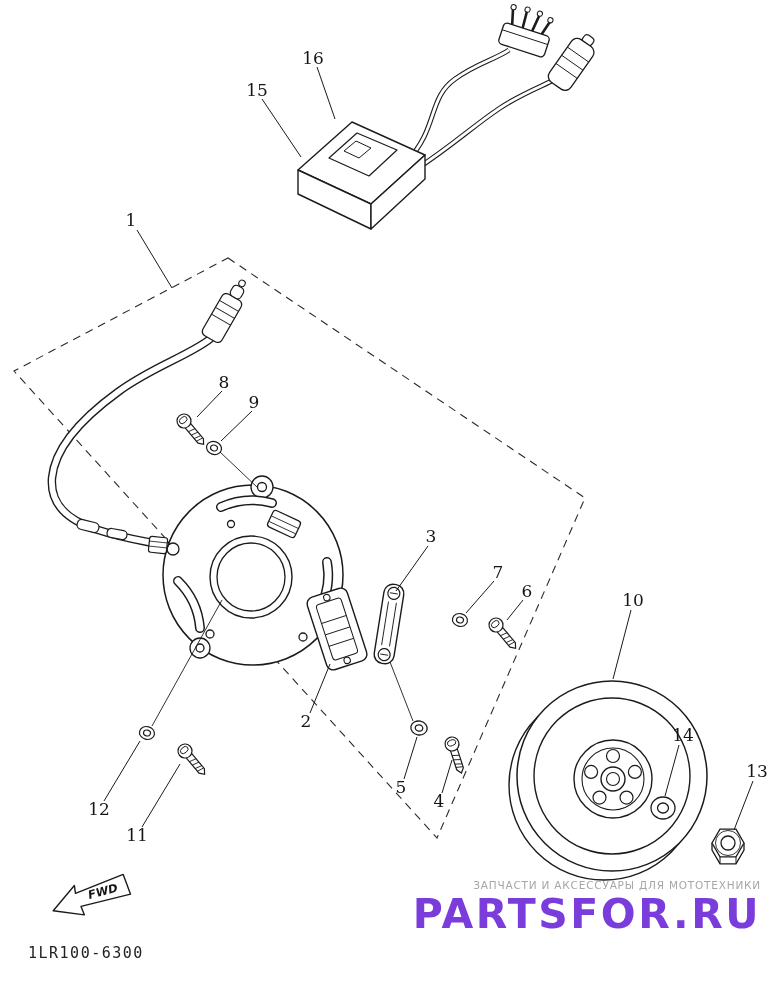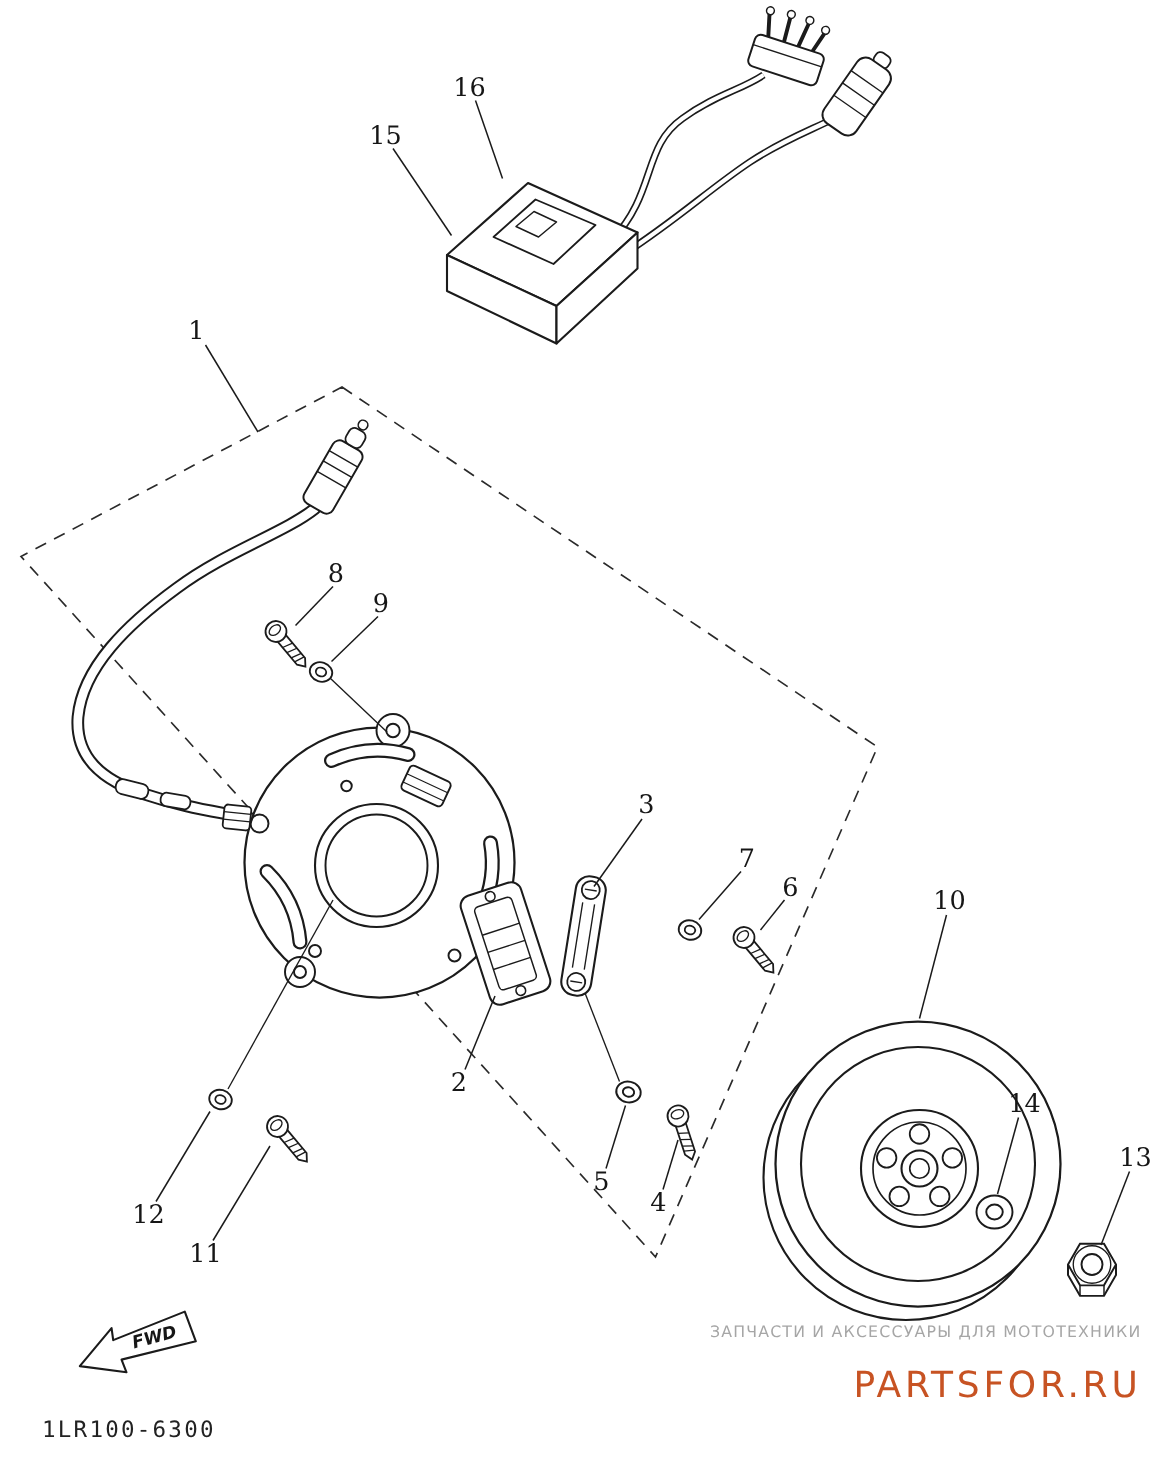--- a/index.html
+++ b/index.html
@@ -16,25 +16,25 @@
   .code{
     font-family:"DejaVu Sans Mono", monospace;
     font-size:15px;fill:#222;letter-spacing:1.5px;
   }
   .fwd-text{
     font-family:"DejaVu Sans", sans-serif;
     font-style:italic;font-weight:700;font-size:11.5px;fill:#161616;
   }
   .watermark{position:absolute;right:16px;bottom:46px;text-align:right;pointer-events:none;}
   .wm-tagline{
-    font-size:10.5px;color:#a6a6a6;letter-spacing:0.8px;margin-bottom:17px;
+    font-size:10.5px;color:#a6a6a6;letter-spacing:0.8px;margin-bottom:3px;
     font-family:"DejaVu Sans", sans-serif;
   }
   .wm-brand{
-    font-size:24px;font-weight:400;color:#c2410c;opacity:0.9;letter-spacing:2.5px;
+    font-size:41px;font-weight:700;color:#6d28d9;opacity:0.9;letter-spacing:2.5px;
     font-family:"DejaVu Sans", sans-serif;line-height:1;
   }
 </style>
 </head>
 <body>
 
 <div class="stage">
 <svg width="777" height="981" viewBox="0 0 777 981">
   <defs>
     <g id="def-screw" stroke="#1b1b1b" stroke-width="1.2">

